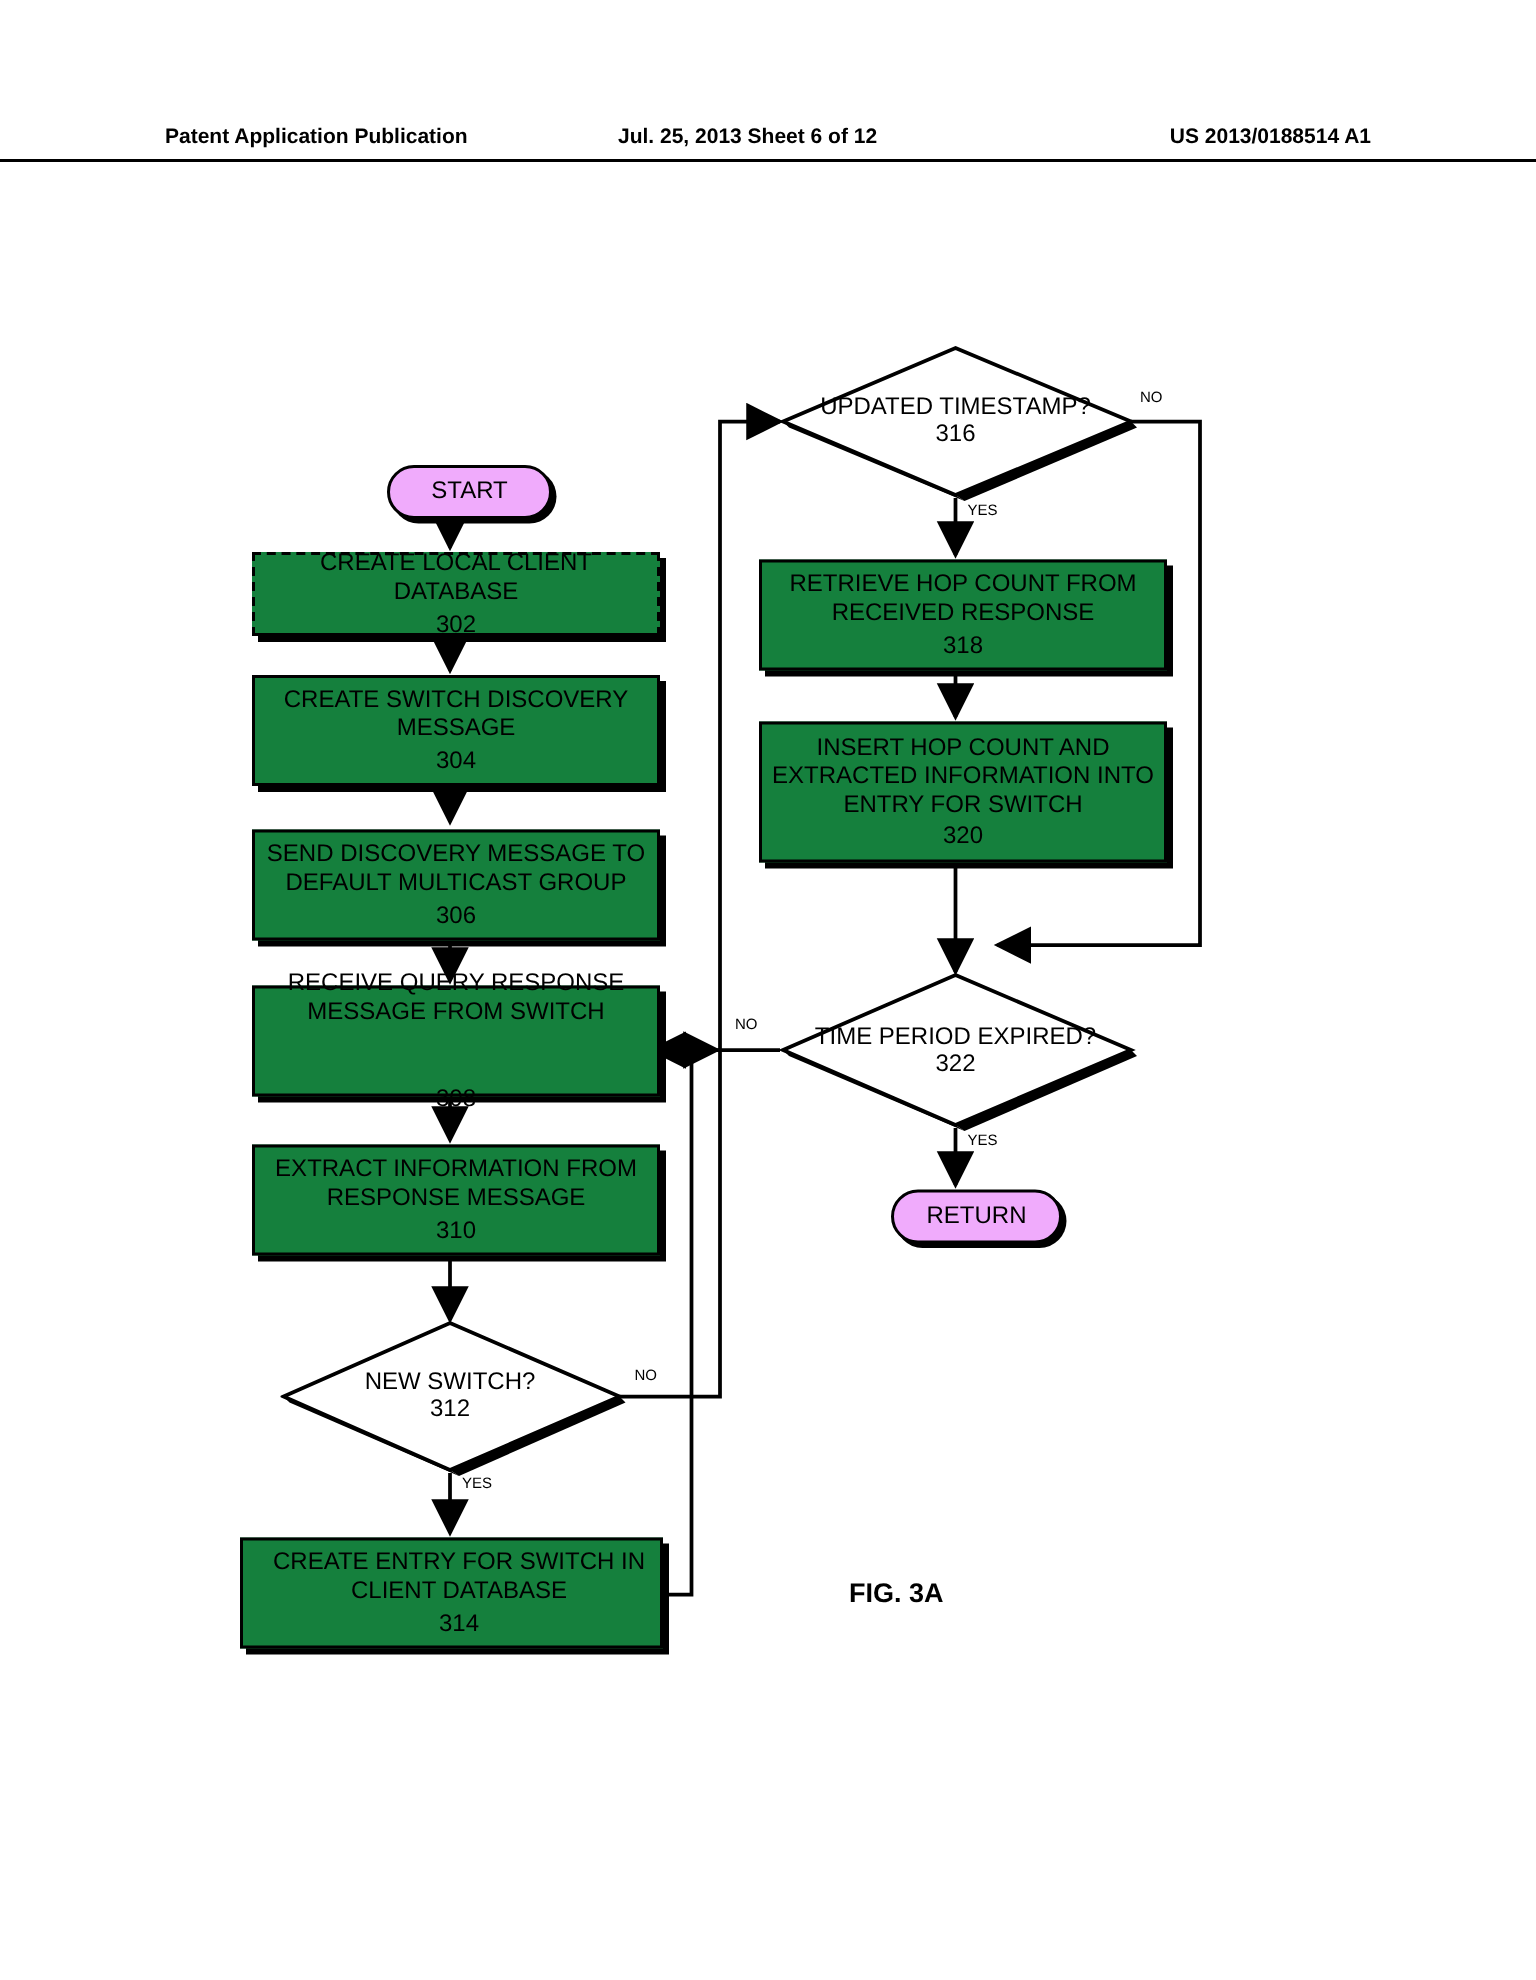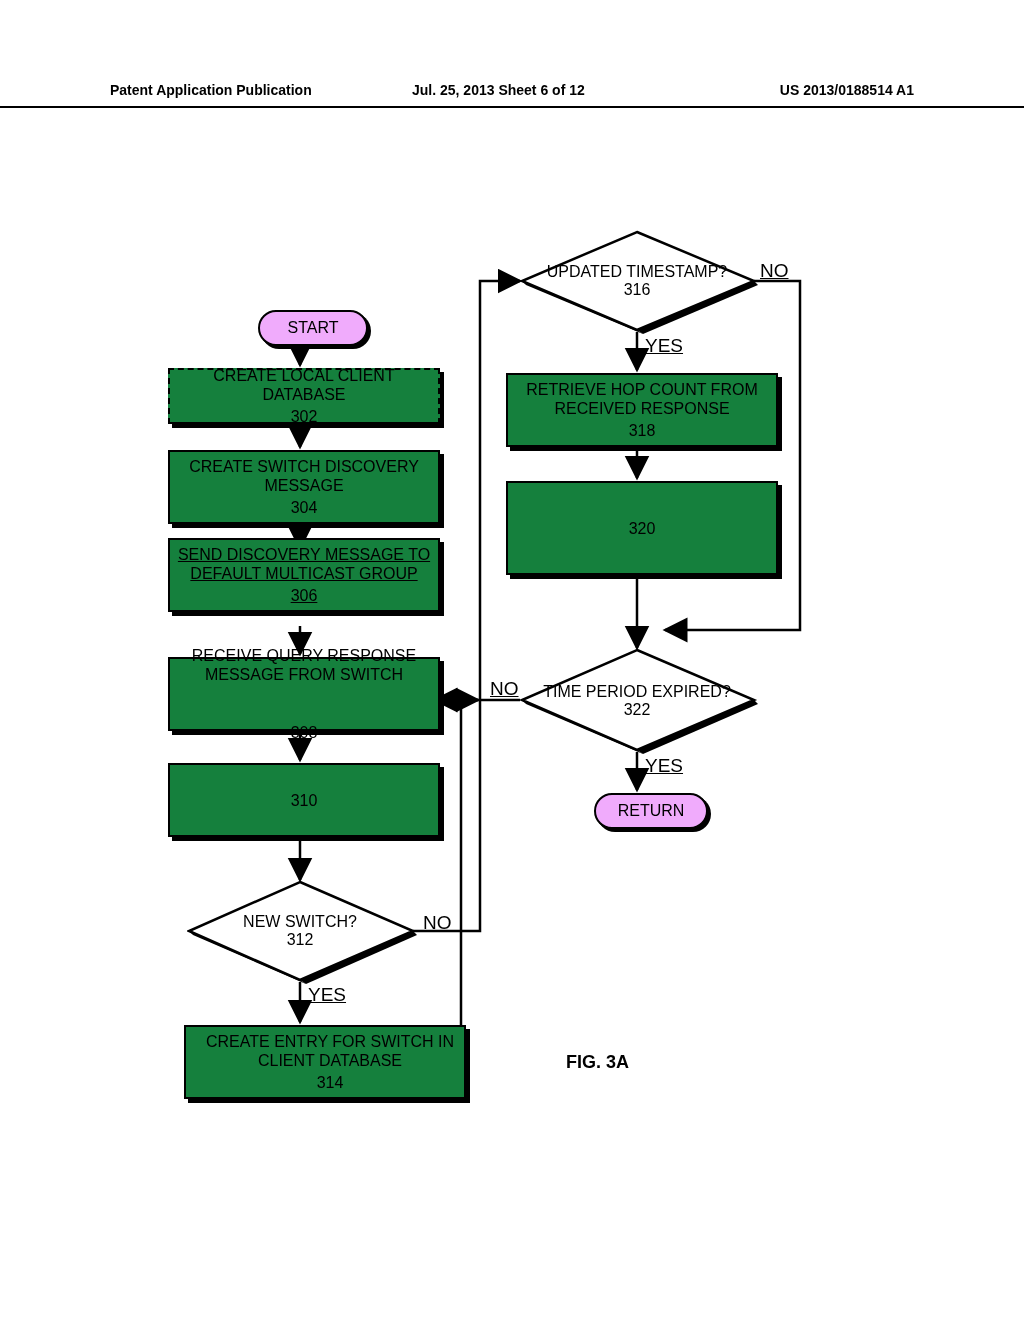--- a/index.html
+++ b/index.html
@@ -79,22 +79,21 @@
   .decision svg { position: absolute; left: 0; top: 0; }
   .decision .dlabel {
     position: absolute;
     width: 100%;
     text-align: center;
     pointer-events: none;
   }
 
   .edge-label {
     position: absolute;
-    font-size: 19px;
-    text-decoration: underline;
+    font-size: 10px;
   }
 
   .figlabel {
     position: absolute;
     font-weight: bold;
     font-size: 18px;
     font-family: Arial, sans-serif;
   }
 </style>
 </head>
@@ -147,49 +146,50 @@
   <div class="node process dashed" style="left:168px; top:368px; width:256px; height:44px;">
     <span>CREATE LOCAL CLIENT DATABASE</span>
     <span class="num">302</span>
   </div>
 
   <div class="node process" style="left:168px; top:450px; width:256px; height:62px;">
     <span>CREATE SWITCH DISCOVERY MESSAGE</span>
     <span class="num">304</span>
   </div>
 
-  <div class="node process" style="left:168px; top:538px; width:256px; height:62px;text-decoration:underline;">
+  <div class="node process" style="left:168px; top:553px; width:256px; height:62px;">
     <span>SEND DISCOVERY MESSAGE TO DEFAULT MULTICAST GROUP</span>
     <span class="num">306</span>
   </div>
 
   <div class="node process" style="left:168px; top:657px; width:256px; height:62px;gap:36px;">
     <span>RECEIVE QUERY RESPONSE MESSAGE FROM SWITCH</span>
     <span class="num">308</span>
   </div>
 
   <div class="node process" style="left:168px; top:763px; width:256px; height:62px;">
+    <span>EXTRACT INFORMATION FROM RESPONSE MESSAGE</span>
     <span class="num">310</span>
   </div>
 
   <div class="node decision" style="left:187px; top:880px; width:226px; height:102px;">
     <svg width="232" height="108">
       <polygon points="113,2 226,51 113,100 2,51" fill="#fff" stroke="#000" stroke-width="2.5"></polygon>
       <polygon points="226,51 113,100 119,104 230,55" fill="#000"></polygon>
       <polygon points="113,100 2,51 6,55 119,104" fill="#000"></polygon>
     </svg>
     <div class="dlabel" style="top:33px; width:226px;">
       <span>NEW SWITCH?</span><br>
       <span>312</span>
     </div>
   </div>
   <div class="edge-label" style="left:423px; top:912px;">NO</div>
   <div class="edge-label" style="left:308px; top:984px;">YES</div>
 
-  <div class="node process" style="left:184px; top:1025px; width:256px; height:62px;padding-left:16px;">
+  <div class="node process" style="left:160px; top:1025px; width:256px; height:62px;padding-left:16px;">
     <span>CREATE ENTRY FOR SWITCH IN CLIENT DATABASE</span>
     <span class="num">314</span>
   </div>
 
   <div class="node decision" style="left:520px; top:230px; width:234px; height:102px;">
     <svg width="240" height="108">
       <polygon points="117,2 234,51 117,100 2,51" fill="#fff" stroke="#000" stroke-width="2.5"></polygon>
       <polygon points="234,51 117,100 123,104 238,55" fill="#000"></polygon>
       <polygon points="117,100 2,51 6,55 123,104" fill="#000"></polygon>
     </svg>
@@ -200,20 +200,21 @@
   </div>
   <div class="edge-label" style="left:760px; top:260px;">NO</div>
   <div class="edge-label" style="left:645px; top:335px;">YES</div>
 
   <div class="node process" style="left:506px; top:373px; width:256px; height:62px;">
     <span>RETRIEVE HOP COUNT FROM RECEIVED RESPONSE</span>
     <span class="num">318</span>
   </div>
 
   <div class="node process" style="left:506px; top:481px; width:256px; height:82px;">
+    <span>INSERT HOP COUNT AND EXTRACTED INFORMATION INTO ENTRY FOR SWITCH</span>
     <span class="num">320</span>
   </div>
 
   <div class="node decision" style="left:520px; top:648px; width:234px; height:104px;">
     <svg width="240" height="110">
       <polygon points="117,2 234,52 117,102 2,52" fill="#fff" stroke="#000" stroke-width="2.5"></polygon>
       <polygon points="234,52 117,102 123,106 238,56" fill="#000"></polygon>
       <polygon points="117,102 2,52 6,56 123,106" fill="#000"></polygon>
     </svg>
     <div class="dlabel" style="top:35px; width:234px;">

